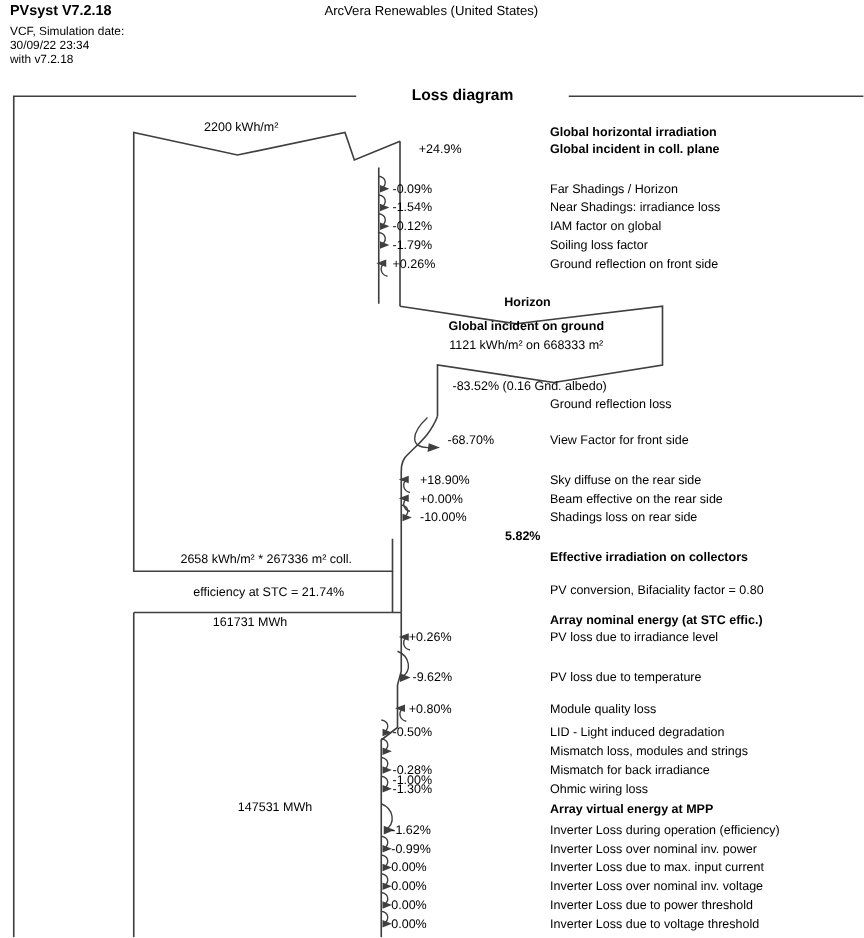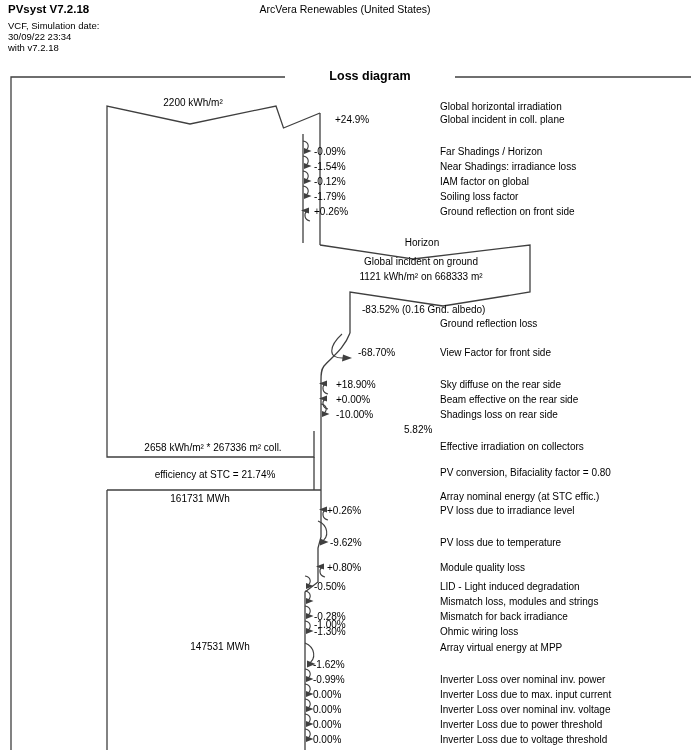--- a/index.html
+++ b/index.html
@@ -1,19 +1,19 @@
 <!DOCTYPE html>
 <html style="--line: #3f3f3f; --text: #000000;"><head>
 <meta charset="utf-8">
 <style>
   html,body{margin:0;padding:0;background:#fff;}
   .page{position:relative;width:691px;height:750px;background:#fff;overflow:hidden;
         font-family:"Liberation Sans",sans-serif;}
   .t{position:absolute;white-space:nowrap;font:10px/12px "Liberation Sans",sans-serif;color:var(--text,#000);}
-  .b{font-weight:400;}
+  .b{font-weight:700;}
   .c{transform:translateX(-50%);}
   .sm{font-size:9.5px;line-height:11px;}
   .title{font-size:12.5px;line-height:14px;font-weight:700;background:#fff;padding:0 8px;}
   .apptitle{font-size:11.5px;line-height:13px;font-weight:700;}
   .company{font-size:10.5px;}
   #shapes{position:absolute;left:0;top:0;}
   #shapes .ln{fill:none;stroke:var(--line,#3f3f3f);stroke-width:1.3;}
   #shapes .arc{fill:none;stroke:var(--line,#3f3f3f);stroke-width:1.1;}
   #shapes .head{fill:var(--line,#3f3f3f);stroke:none;}
 </style>
@@ -142,20 +142,21 @@
   <div class="t" style="left:440px;top:596px">Mismatch loss, modules and strings</div>
   <div class="t" style="left:314px;top:611px">-0.28%</div>
   <div class="t" style="left:440px;top:611px">Mismatch for back irradiance</div>
   <div class="t" style="left:314px;top:626px">-1.30%</div>
   <div class="t" style="left:440px;top:626px">Ohmic wiring loss</div>
 
   <div class="t c" style="left:220px;top:641px">147531 MWh</div>
   <div class="t b" style="left:440px;top:642px">Array virtual energy at MPP</div>
 
   <div class="t" style="left:313px;top:659px">-1.62%</div>
+  <div class="t" style="left:440px;top:659px">Inverter Loss during operation (efficiency)</div>
   <div class="t" style="left:313px;top:674px">-0.99%</div>
   <div class="t" style="left:440px;top:674px">Inverter Loss over nominal inv. power</div>
   <div class="t" style="left:313px;top:689px">0.00%</div>
   <div class="t" style="left:440px;top:689px">Inverter Loss due to max. input current</div>
   <div class="t" style="left:313px;top:704px">0.00%</div>
   <div class="t" style="left:440px;top:704px">Inverter Loss over nominal inv. voltage</div>
   <div class="t" style="left:313px;top:719px">0.00%</div>
   <div class="t" style="left:440px;top:719px">Inverter Loss due to power threshold</div>
   <div class="t" style="left:313px;top:734px">0.00%</div>
   <div class="t" style="left:440px;top:734px">Inverter Loss due to voltage threshold</div>

